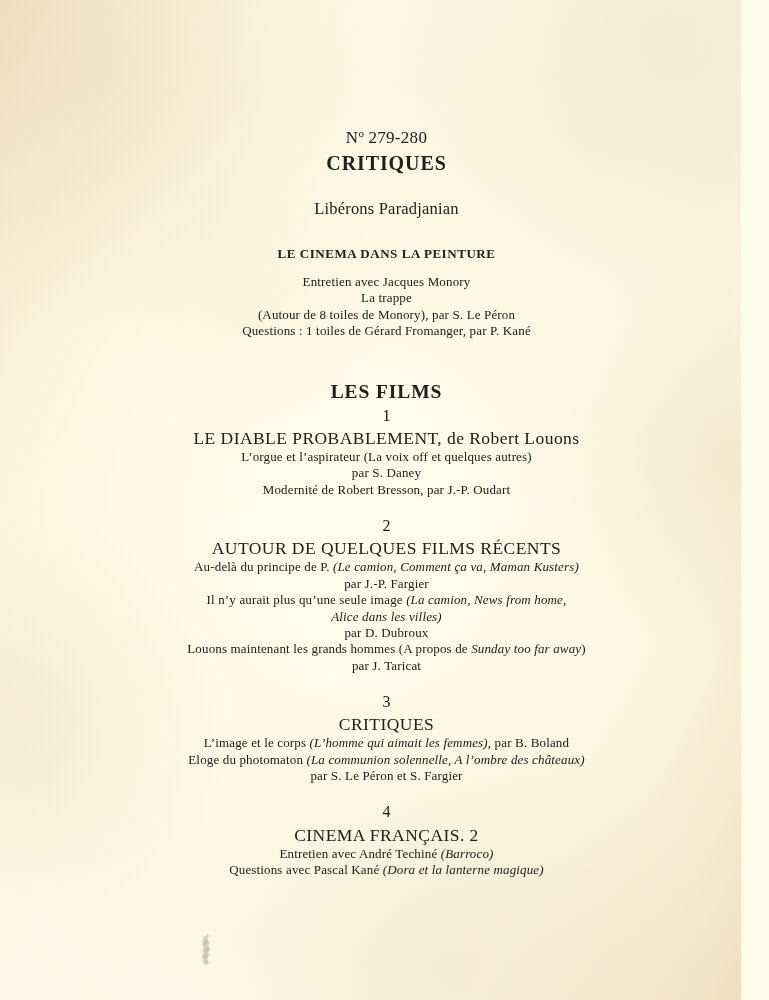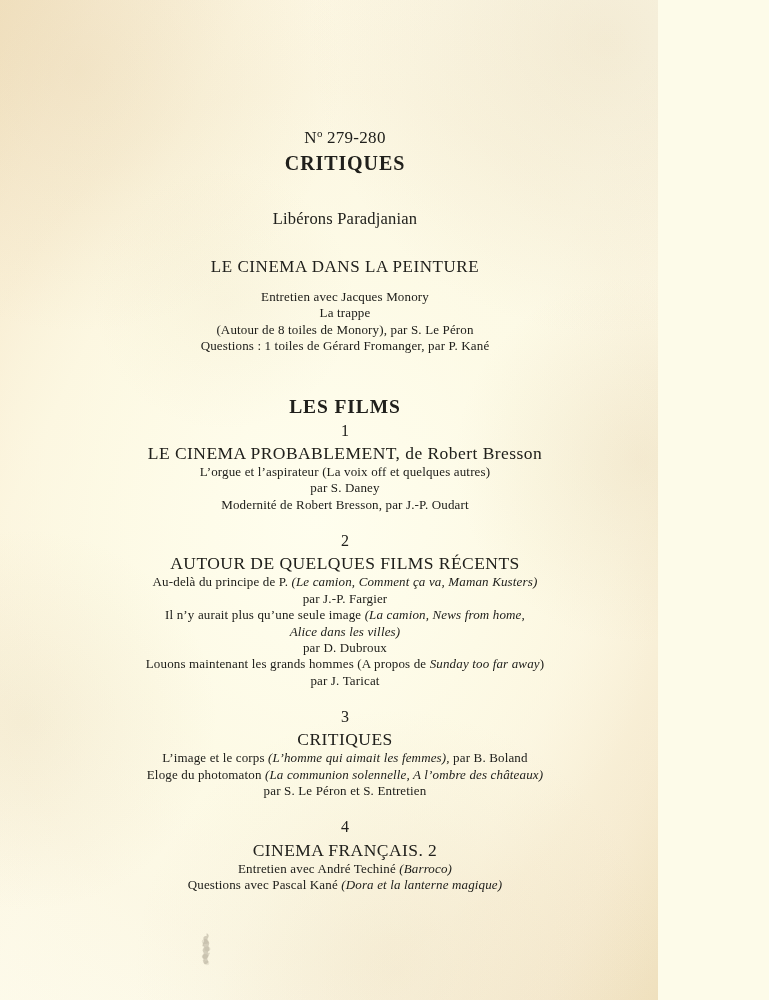--- a/index.html
+++ b/index.html
@@ -11,21 +11,21 @@
     width: 769px;
     height: 1000px;
     overflow: hidden;
     background: #fdfbe9;
     font-family: "Liberation Serif", "DejaVu Serif", serif;
     color: #20201c;
   }
 
   #page {
     position: relative;
-    width: 658px;
+    width: 741px;
     height: 1000px;
     box-sizing: border-box;
     
     background:
       radial-gradient(ellipse 78% 62% at 48% 52%,
         rgba(255,254,238,0.97) 0%,
         rgba(253,250,228,0.72) 42%,
         rgba(248,238,206,0.22) 70%,
         rgba(243,229,190,0.0) 100%),
       linear-gradient(115deg,
@@ -81,27 +81,27 @@
 
   .sommaire {
     font-size: 20px;
     font-weight: bold;
     letter-spacing: 0.9px;
     margin-top: 3px;
   }
 
   .byline-top {
     font-size: 16.5px;
-    margin-top: 32px;
+    margin-top: 22px;
     letter-spacing: 0.2px;
   }
 
   .section-head {
-    font-size: 17px;
-    font-weight: normal;
+    font-size: 13px;
+    font-weight: bold;
     letter-spacing: 0.55px;
   }
 
   .head-peinture { margin-top: 27px; }
 
   .body-line {
     font-size: 13px;
     letter-spacing: 0.15px;
     text-align: center;
   }
@@ -157,40 +157,40 @@
 
     <span class="line section-head head-peinture">LE CINEMA DANS LA PEINTURE</span>
     <span class="line body-line first-body">Entretien avec Jacques Monory</span>
     <span class="line body-line">La trappe</span>
     <span class="line body-line">(Autour de 8 toiles de Monory), par S. Le Péron</span>
     <span class="line body-line">Questions : 1 toiles de Gérard Fromanger, par P. Kané</span>
 
     <span class="line head-films">LES FILMS</span>
 
     <span class="line num">1</span>
-    <span class="line subhead">LE CINEMA PROBABLEMENT, de Robert Bresson</span>
+    <span class="line subhead">LE DIABLE PROBABLEMENT, de Robert Louons</span>
     <span class="line body-line"><span>L’orgue et l’aspirateur (La voix off et quelques autres)</span><i></i><span></span></span>
     <span class="line body-line"><span>par S. Daney</span><i></i><span></span></span>
     <span class="line body-line"><span>Modernité de Robert Bresson, par J.-P. Oudart</span><i></i><span></span></span>
 
     <span class="line num gap-sec">2</span>
     <span class="line subhead">AUTOUR DE QUELQUES FILMS RÉCENTS</span>
     <span class="line body-line"><span>Au-delà du principe de P. </span><i>(Le camion, Comment ça va, Maman Kusters)</i><span></span></span>
     <span class="line body-line"><span>par J.-P. Fargier</span><i></i><span></span></span>
     <span class="line body-line"><span>Il n’y aurait plus qu’une seule image </span><i>(La camion, News from home,</i><span></span></span>
     <span class="line body-line"><span></span><i>Alice dans les villes)</i><span></span></span>
     <span class="line body-line"><span>par D. Dubroux</span><i></i><span></span></span>
     <span class="line body-line"><span>Louons maintenant les grands hommes (A propos de </span><i>Sunday too far away</i><span>)</span></span>
     <span class="line body-line"><span>par J. Taricat</span><i></i><span></span></span>
 
     <span class="line num gap-sec">3</span>
     <span class="line subhead">CRITIQUES</span>
     <span class="line body-line"><span>L’image et le corps </span><i>(L’homme qui aimait les femmes)</i><span>, par B. Boland</span></span>
     <span class="line body-line"><span>Eloge du photomaton </span><i>(La communion solennelle, A l’ombre des châteaux)</i><span></span></span>
-    <span class="line body-line"><span>par S. Le Péron et S. Entretien</span><i></i><span></span></span>
+    <span class="line body-line"><span>par S. Le Péron et S. Fargier</span><i></i><span></span></span>
 
     <span class="line num gap-sec">4</span>
     <span class="line subhead">CINEMA FRANÇAIS. 2</span>
     <span class="line body-line"><span>Entretien avec André Techiné </span><i>(Barroco)</i><span></span></span>
     <span class="line body-line"><span>Questions avec Pascal Kané </span><i>(Dora et la lanterne magique)</i><span></span></span>
 
   </div>
 
   <svg id="ink-smudge" viewBox="0 0 19 38">
     <g fill="#6e6350">

